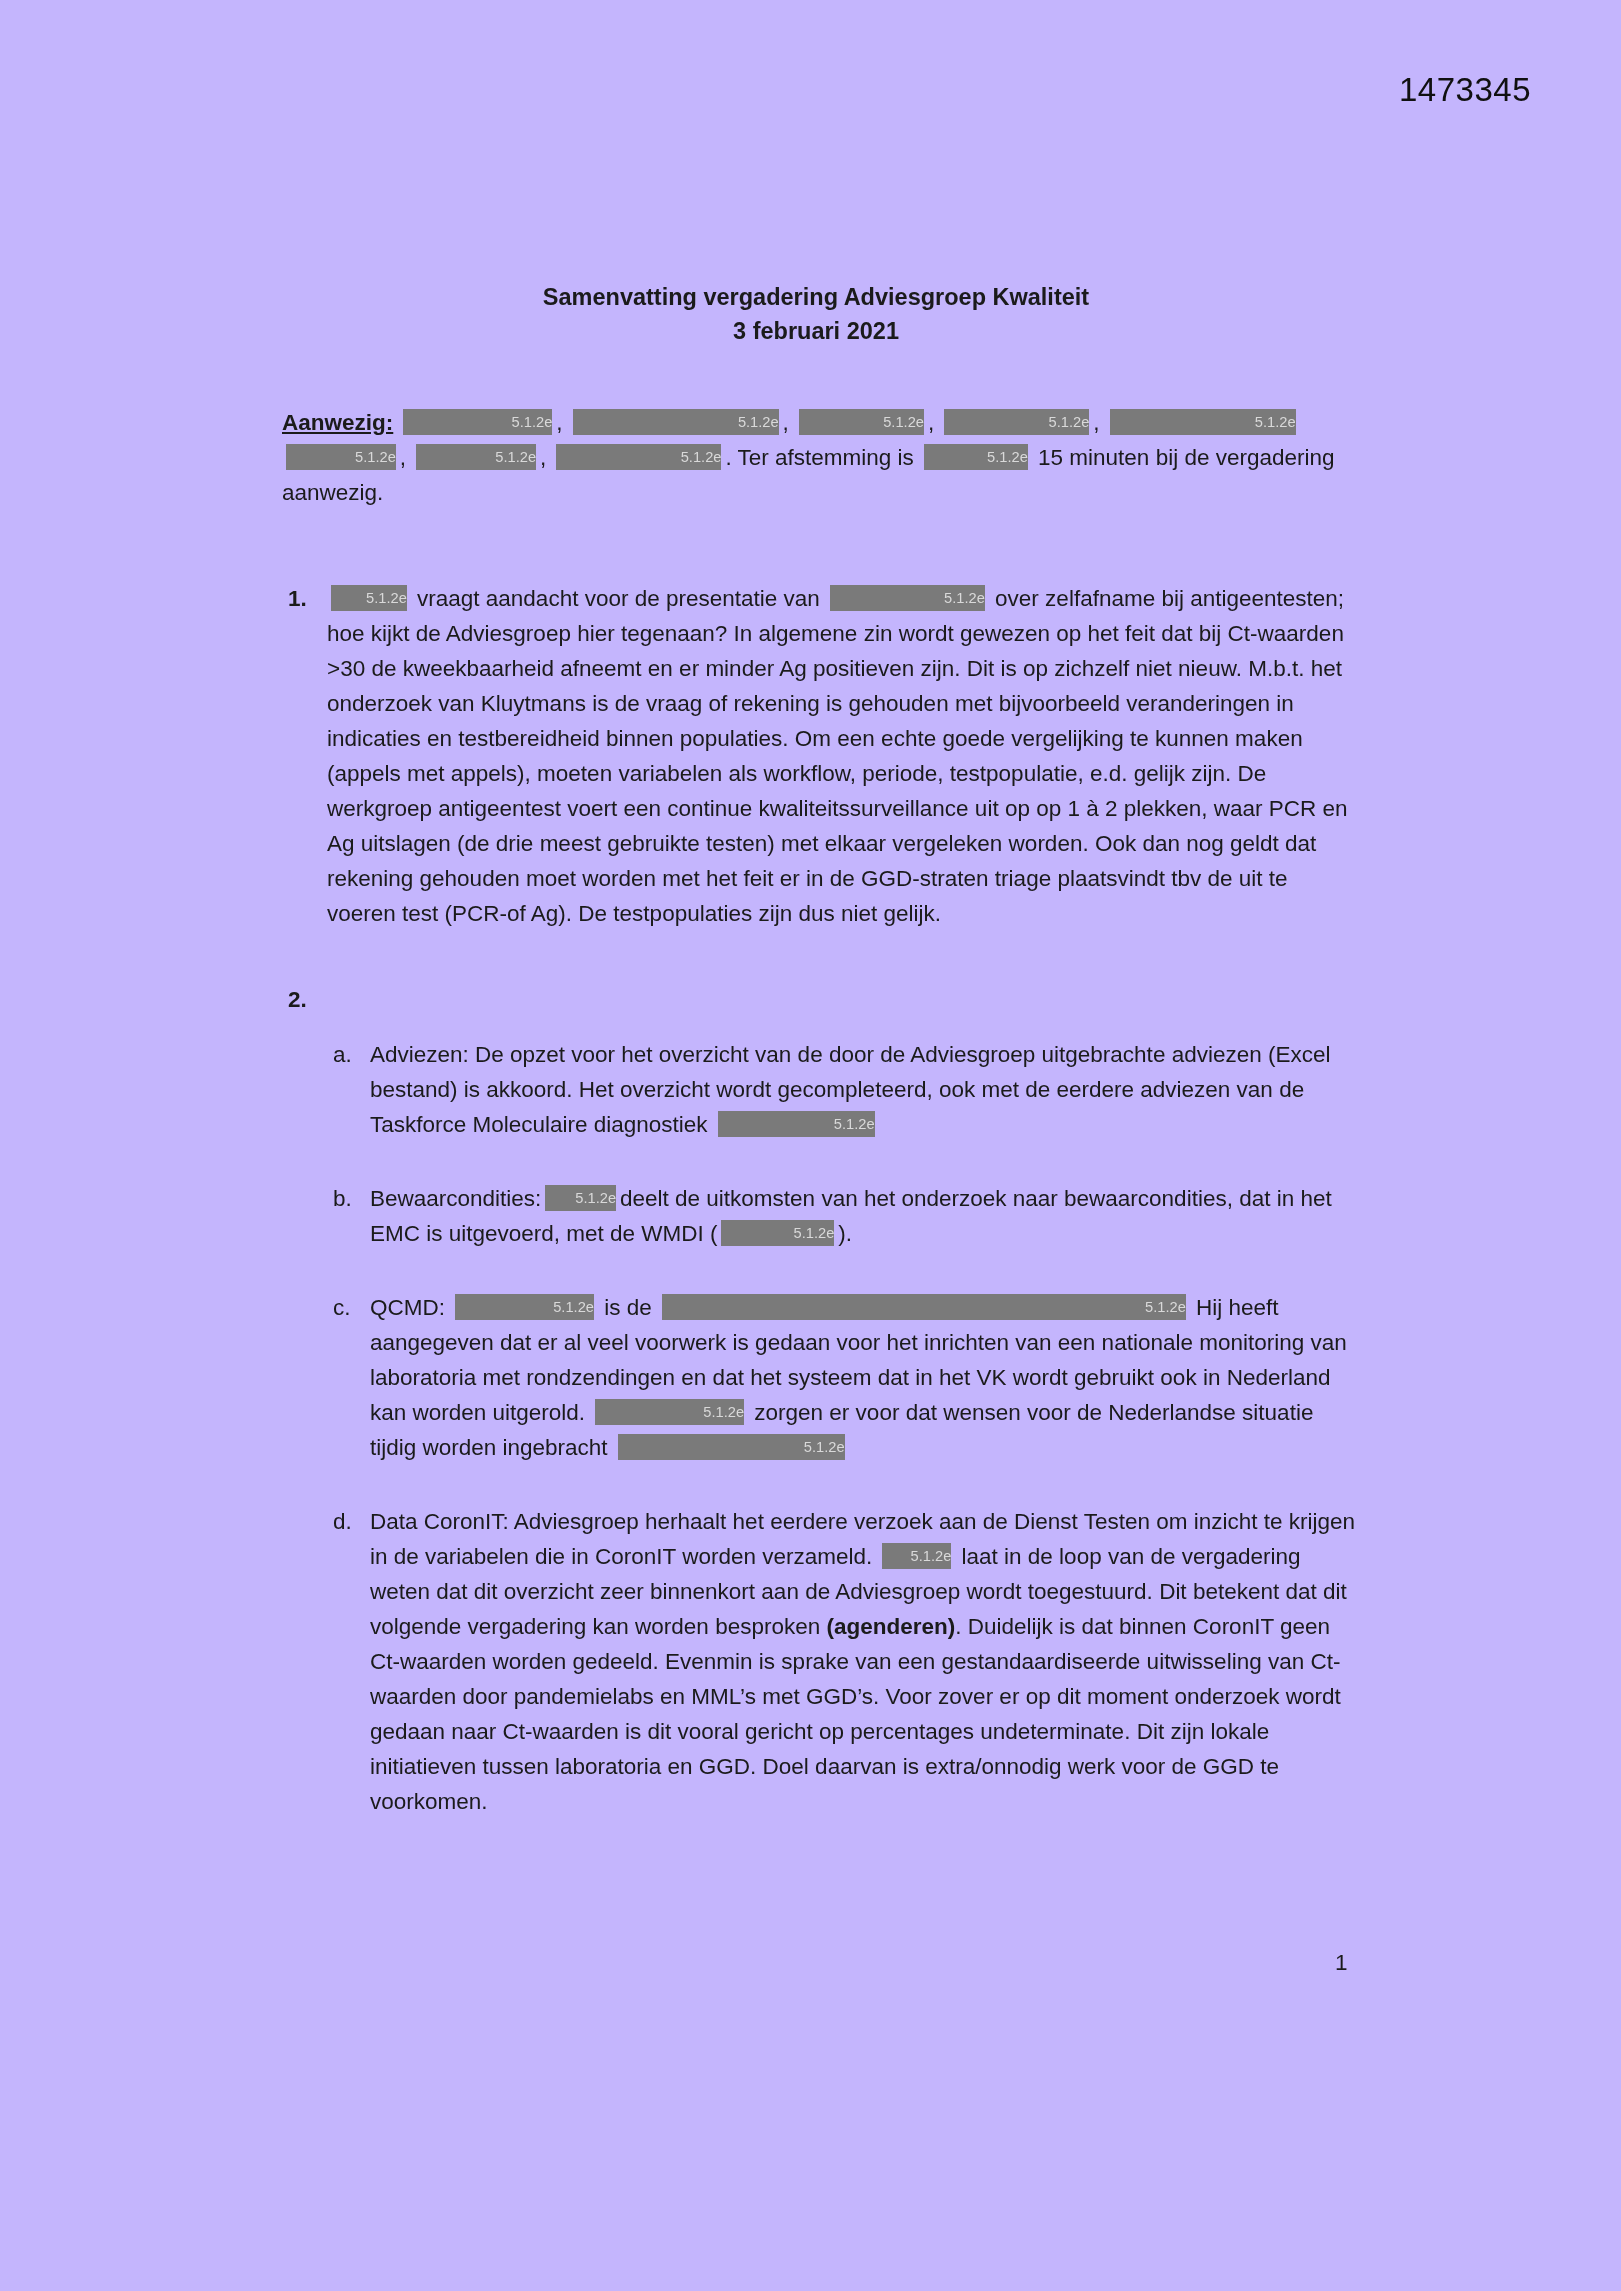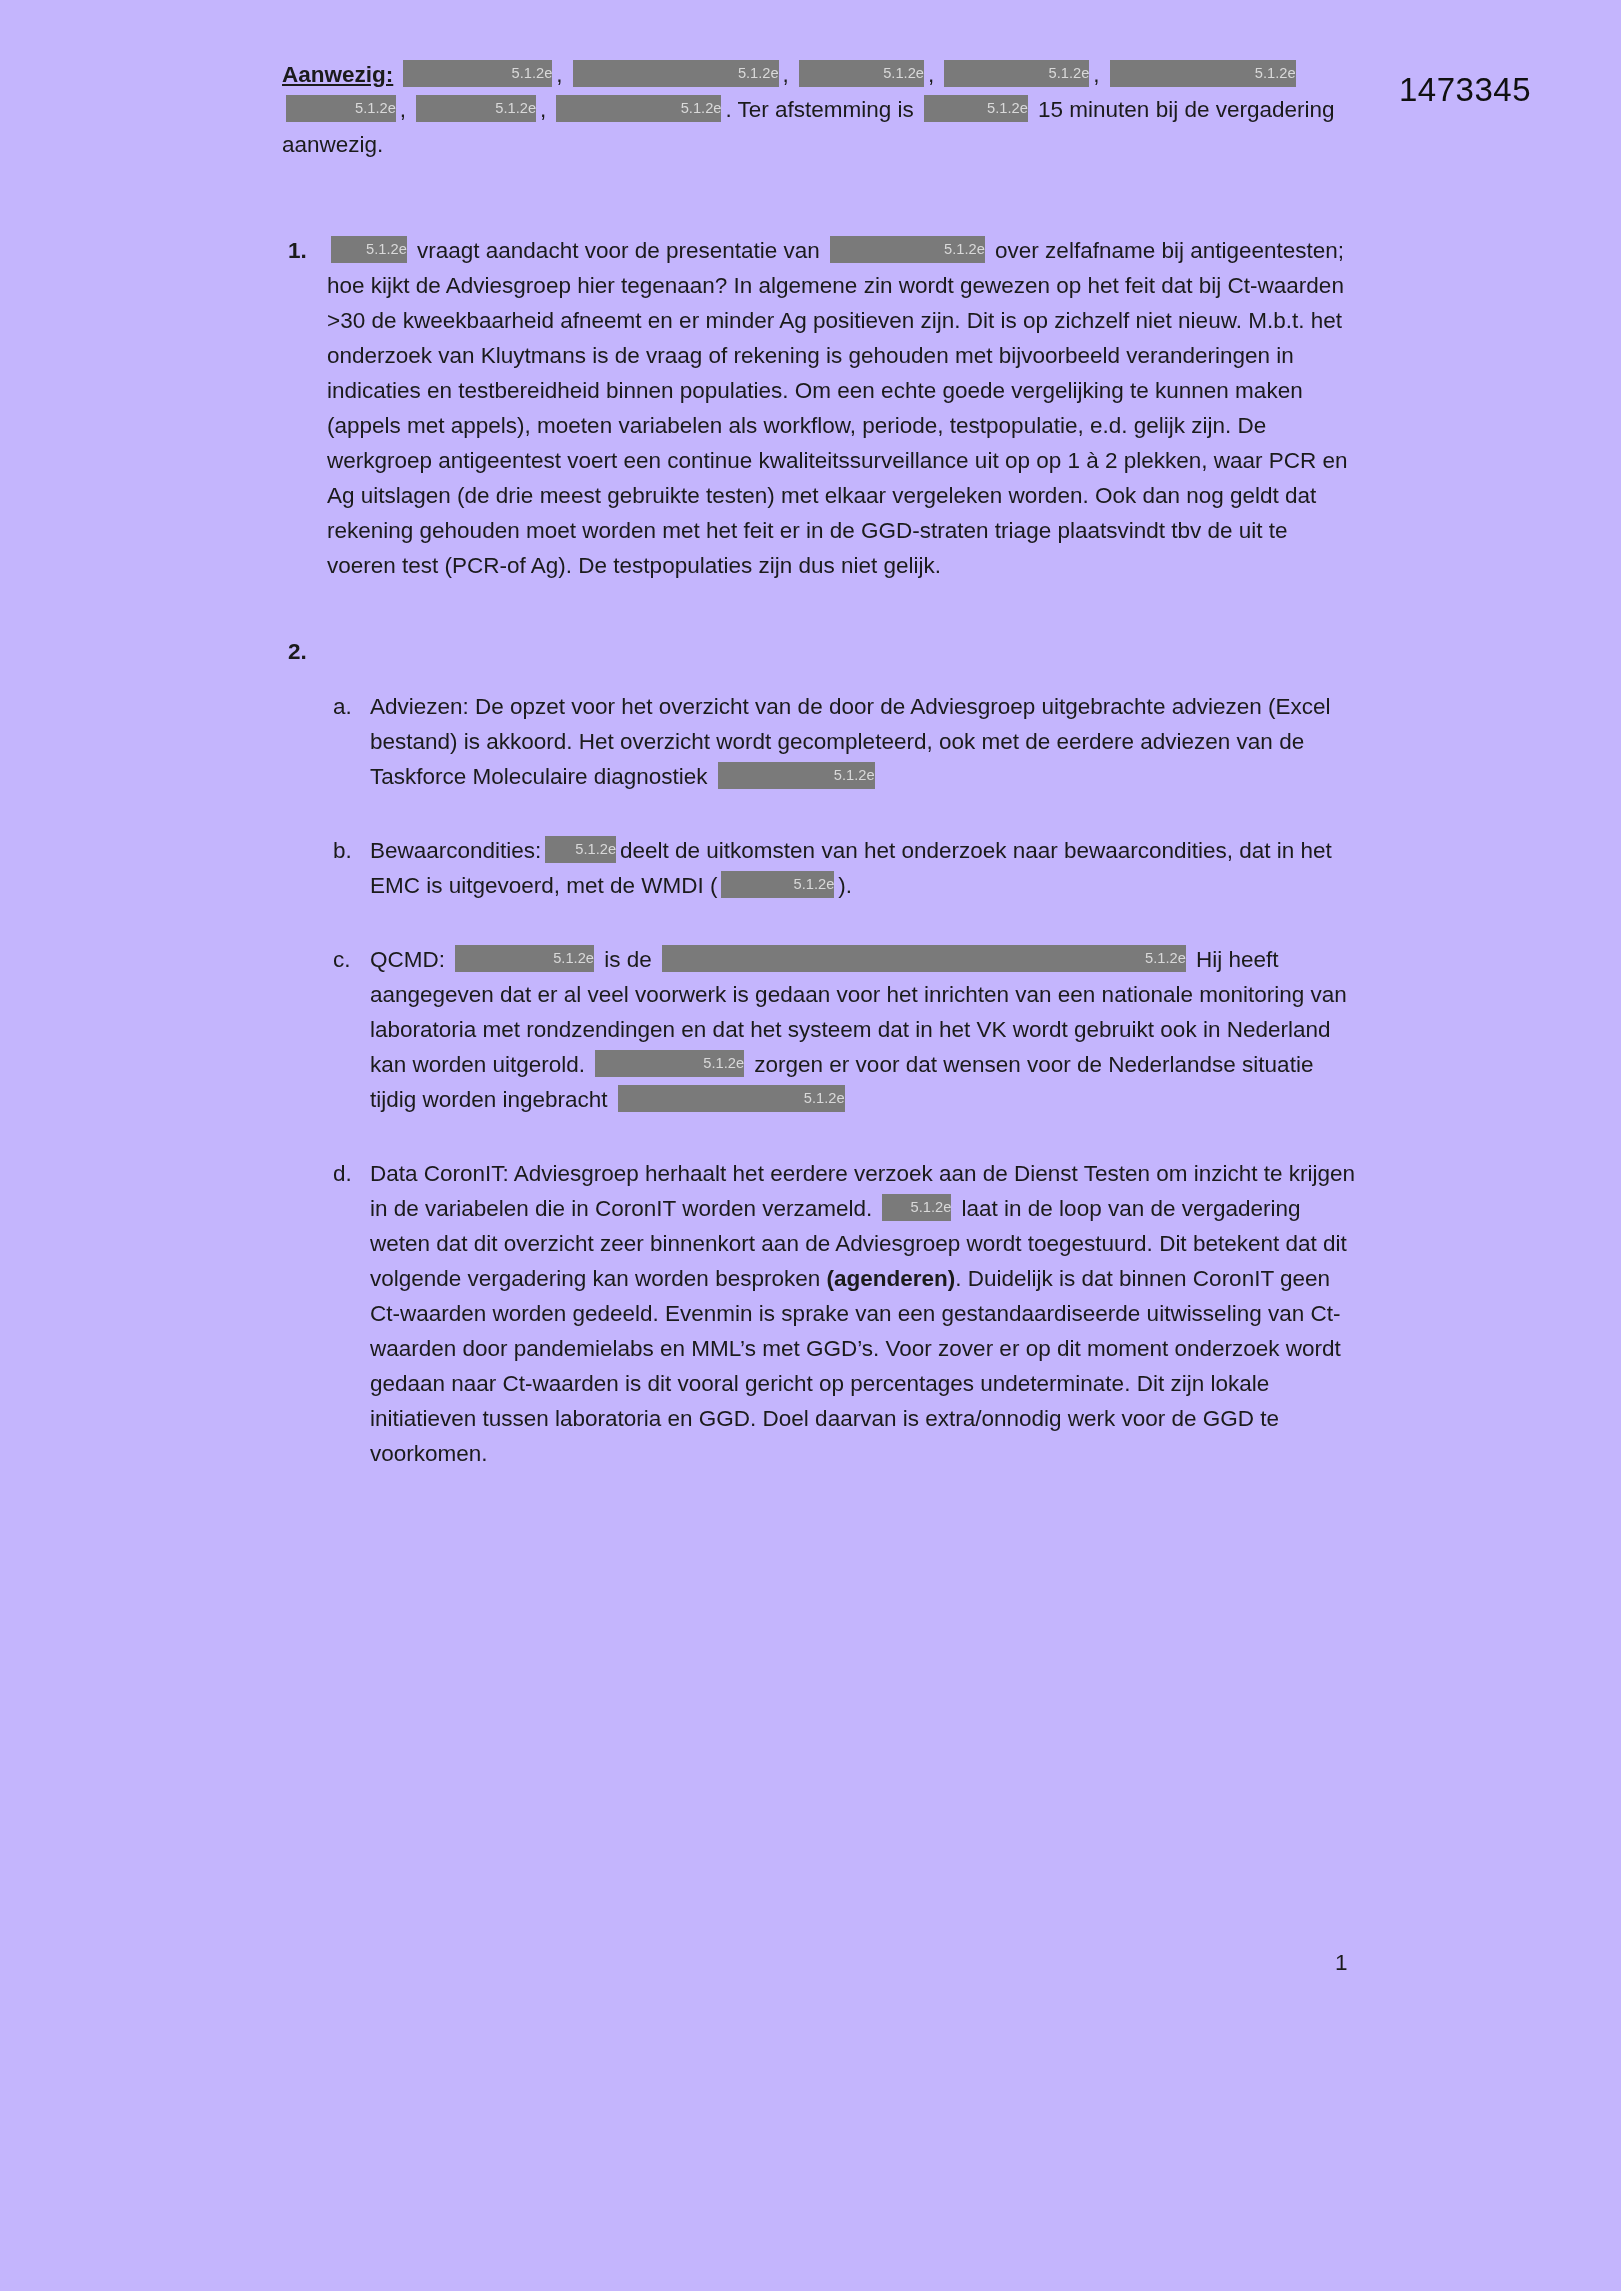--- a/index.html
+++ b/index.html
@@ -58,20 +58,24 @@
 
   .page-number { position:absolute; top:1950px; left:1335px; font-size:22.5px; }
 </style>
 </head>
 <body>
 
 <div class="page">
 
   <div class="doc-number">1473345</div>
 
+  <div class="title-block">
+    <div>Samenvatting vergadering Adviesgroep Kwaliteit</div>
+    <div>3 februari 2021</div>
+  </div>
 
   <p class="attendees"><span class="label">Aanwezig:</span> <span><span class="redact" style="width: 149px;">5.1.2e</span><span>, </span><span class="redact" style="width: 206px;">5.1.2e</span><span>, </span><span class="redact" style="width: 125px;">5.1.2e</span><span>, </span><span class="redact" style="width: 145px;">5.1.2e</span><span>, </span><span class="redact" style="width: 186px;">5.1.2e</span><span> </span><span class="redact" style="width: 110px;">5.1.2e</span><span>, </span><span class="redact" style="width: 120px;">5.1.2e</span><span>, </span><span class="redact" style="width: 165px;">5.1.2e</span><span>. Ter afstemming is </span><span class="redact" style="width: 104px;">5.1.2e</span><span> 15 minuten bij de vergadering aanwezig.</span></span></p>
 
   <div class="sections">
 
     <div class="section">
       <div class="sec-num">1.</div>
       <div class="sec-body">
         <p class="sec-para"><span class="redact" style="width: 76px;">5.1.2e</span><span> vraagt aandacht voor de presentatie van </span><span class="redact" style="width: 155px;">5.1.2e</span><span> over zelfafname bij antigeentesten; hoe kijkt de Adviesgroep hier tegenaan? In algemene zin wordt gewezen op het feit dat bij Ct-waarden &gt;30 de kweekbaarheid afneemt en er minder Ag positieven zijn. Dit is op zichzelf niet nieuw. M.b.t. het onderzoek van Kluytmans is de vraag of rekening is gehouden met bijvoorbeeld veranderingen in indicaties en testbereidheid binnen populaties. Om een echte goede vergelijking te kunnen maken (appels met appels), moeten variabelen als workflow, periode, testpopulatie, e.d. gelijk zijn. De werkgroep antigeentest voert een continue kwaliteitssurveillance uit op op 1 à 2 plekken, waar PCR en Ag uitslagen (de drie meest gebruikte testen) met elkaar vergeleken worden. Ook dan nog geldt dat rekening gehouden moet worden met het feit er in de GGD-straten triage plaatsvindt tbv de uit te voeren test (PCR-of Ag). De testpopulaties zijn dus niet gelijk.</span></p>
       </div>

